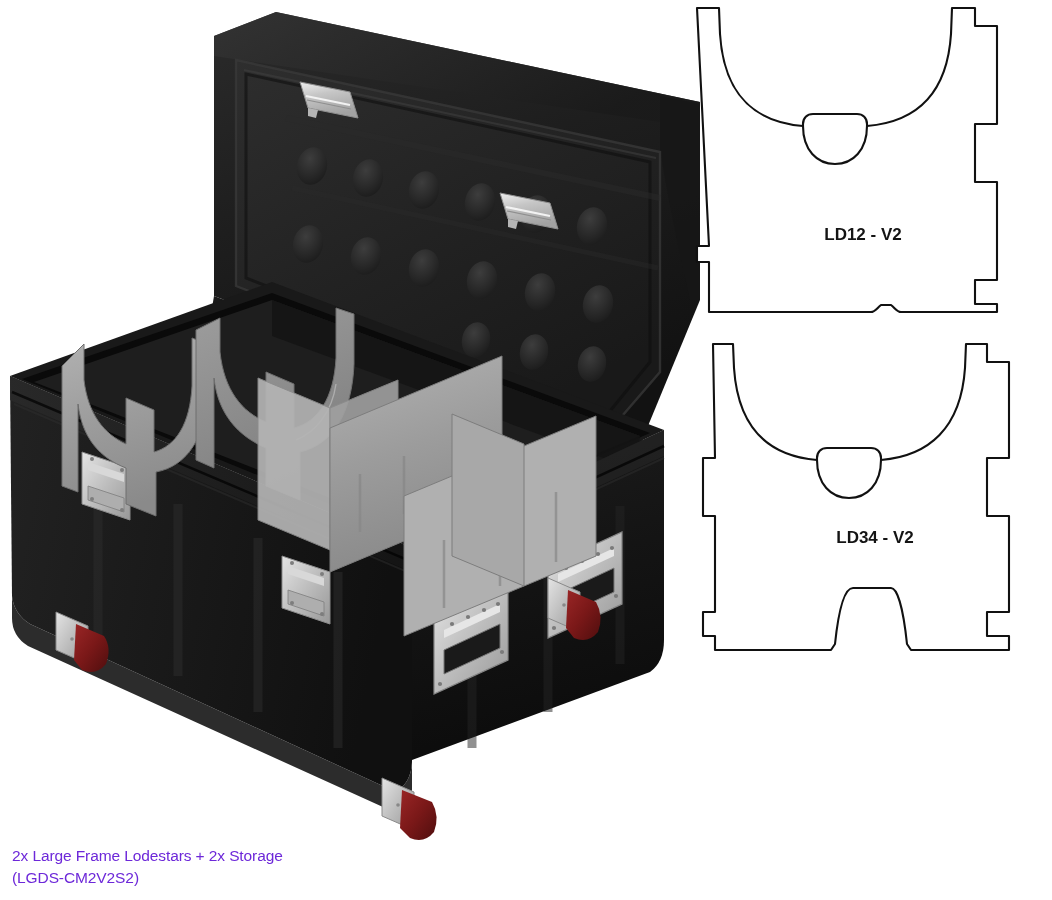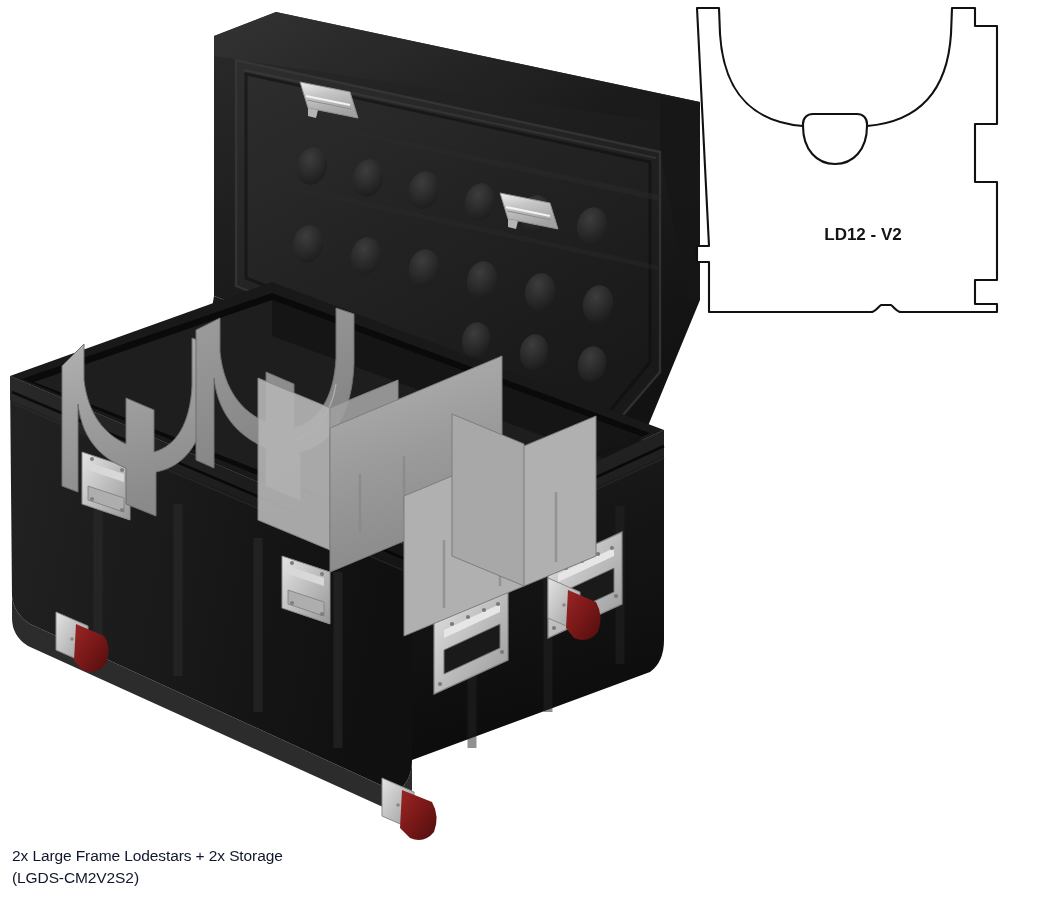--- a/index.html
+++ b/index.html
@@ -9,21 +9,21 @@
        -webkit-font-smoothing:antialiased;}
 
   .stage{position:absolute;left:0;top:0;width:1052px;height:900px;}
 
   
   #case-illustration{position:absolute;left:0;top:0;width:700px;height:860px;}
   #case-illustration svg{display:block;}
 
   
   #caption{position:absolute;left:12px;top:845px;width:420px;
-           font-size:15.5px;line-height:1.42;color:#0f172a;
+           font-size:15.5px;line-height:1.42;color:#6d28d9;
            letter-spacing:-0.1px;white-space:pre;}
 
   
   #panel-drawings{position:absolute;left:685px;top:0;width:357px;height:664px;}
   .panel-drawing{position:absolute;left:0;width:357px;}
   #panel-ld12{top:0;height:338px;}
   #panel-ld34{top:338px;height:322px;}
   #panel-sd13{top:660px;height:240px;}
   .panel-drawing svg{display:block;}
   .panel-label{font-family:"Liberation Sans","DejaVu Sans",sans-serif;
@@ -328,16 +328,61 @@
                  L12,262
                  L12,246
                  L24,246
                  Z" transform="translate(0,0)"></path>
 
         <path class="panel-outline" fill="none" d="M118,126 C118,150 132,164 150,164 C168,164 182,150 182,126"></path>
         <text class="panel-label" x="178" y="240" text-anchor="middle" font-size="17">LD12 - V2</text>
       </svg>
     </div>
 
+    <div class="panel-drawing" id="panel-ld34">
+      <svg width="357" height="322" viewBox="0 0 357 322" xmlns="http://www.w3.org/2000/svg">
+        <path class="panel-outline" d="M28,6
+                 L48,6
+                 L49,30
+                 C53,90 84,118 132,122
+                 L132,120
+                 C132,114 136,110 142,110
+                 L186,110
+                 C192,110 196,114 196,120
+                 L196,122
+                 C244,118 276,90 280,30
+                 L281,6
+                 L302,6
+                 L302,24
+                 L324,24
+                 L324,120
+                 L302,120
+                 L302,178
+                 L324,178
+                 L324,274
+                 L302,274
+                 L302,298
+                 L324,298
+                 L324,312
+                 L226,312
+                 L222,306
+                 C218,268 212,250 206,250
+                 L168,250
+                 C160,250 154,268 150,306
+                 L146,312
+                 L30,312
+                 L30,298
+                 L18,298
+                 L18,274
+                 L30,274
+                 L30,178
+                 L18,178
+                 L18,120
+                 L30,120
+                 Z"></path>
+        <path class="panel-outline" fill="none" d="M132,122 C132,146 146,160 164,160 C182,160 196,146 196,122"></path>
+        <text class="panel-label" x="190" y="205" text-anchor="middle" font-size="17">LD34 - V2</text>
+      </svg>
+    </div>
 
 
   </div>
 </div>
 
 </body></html>

